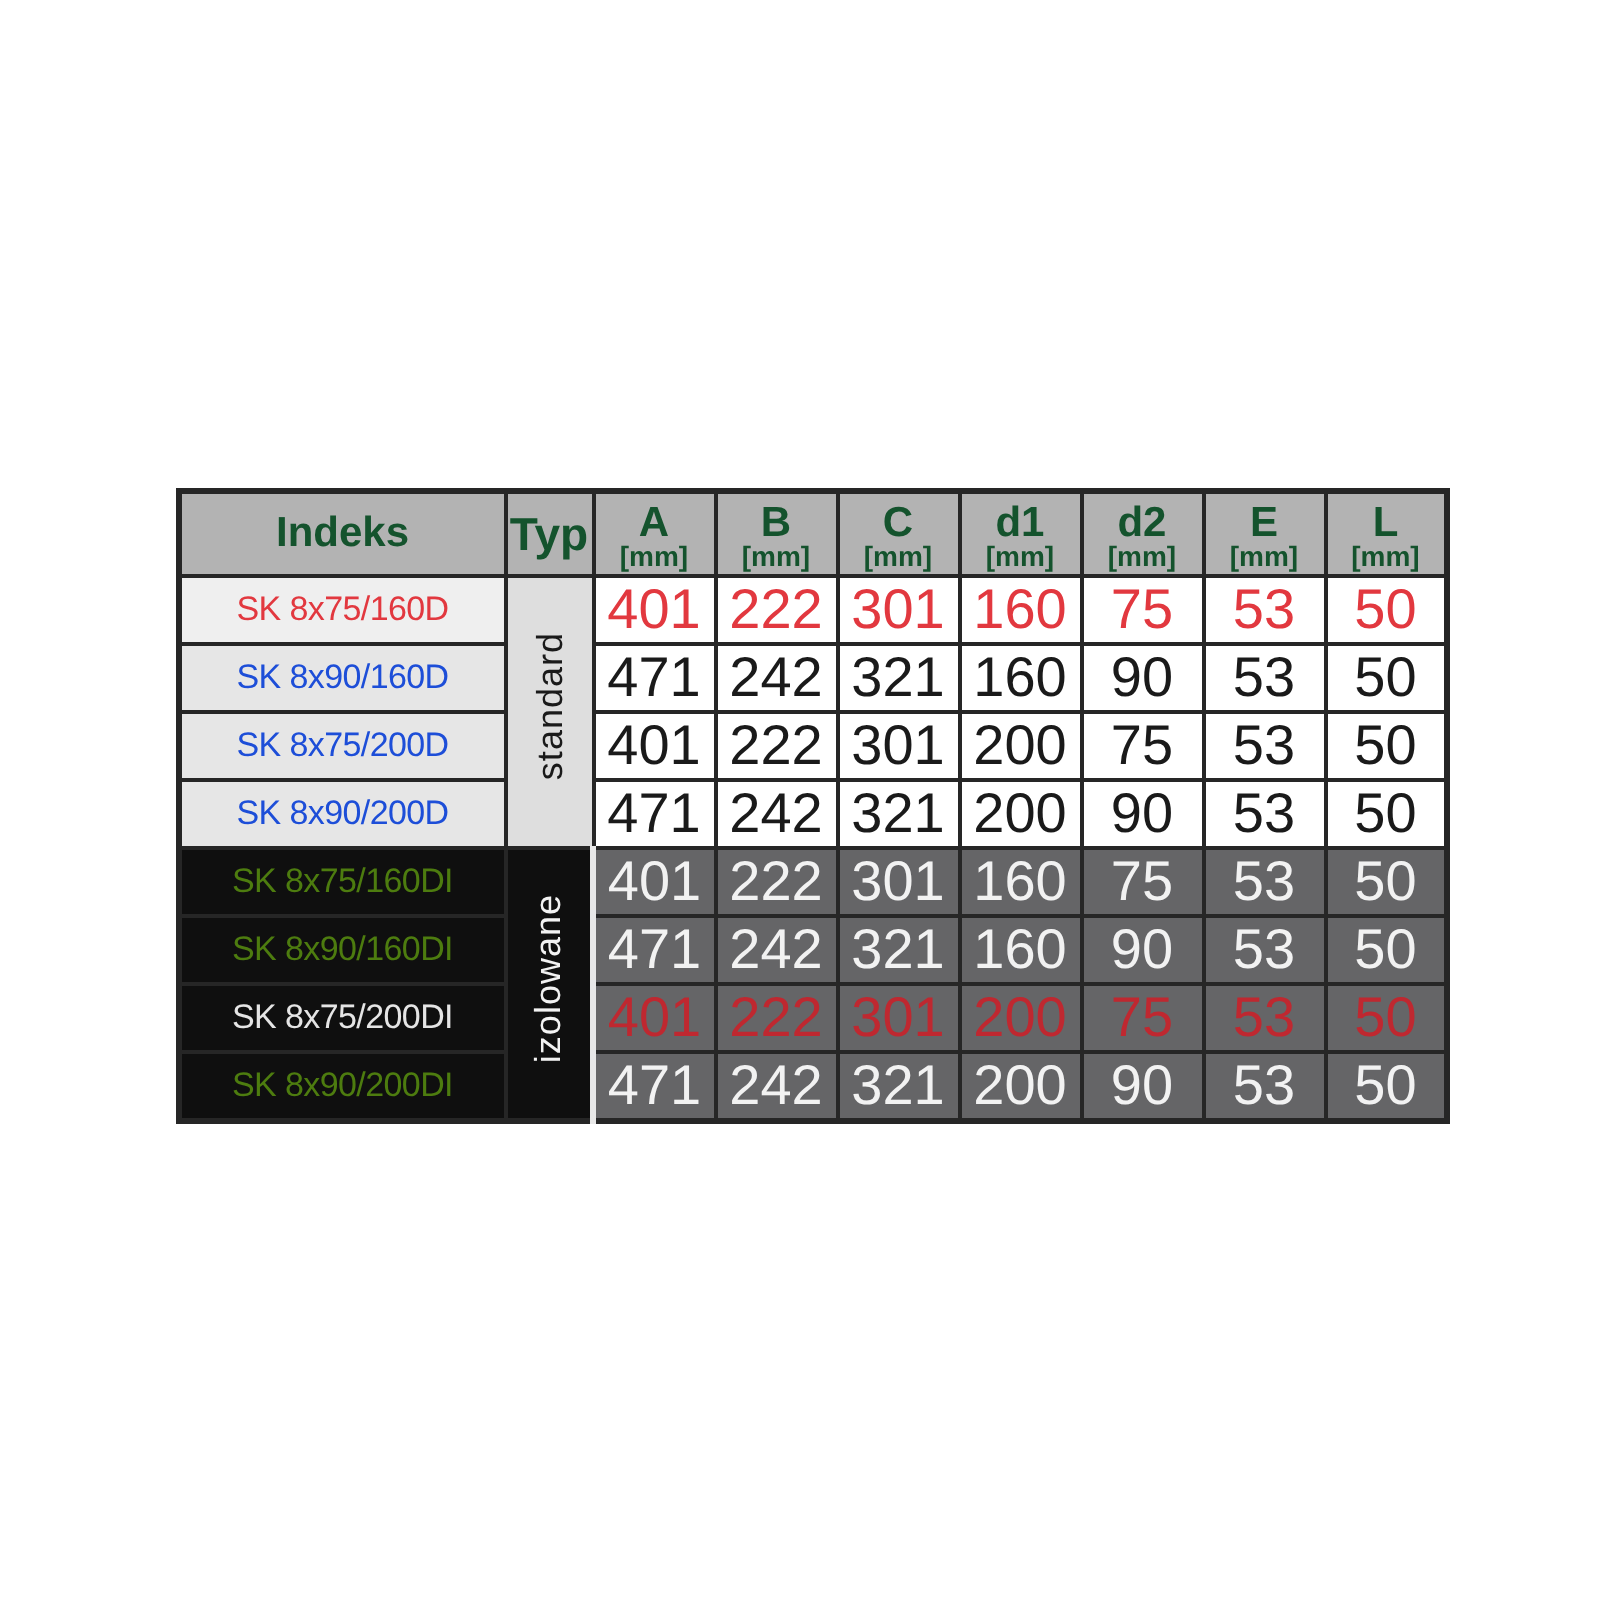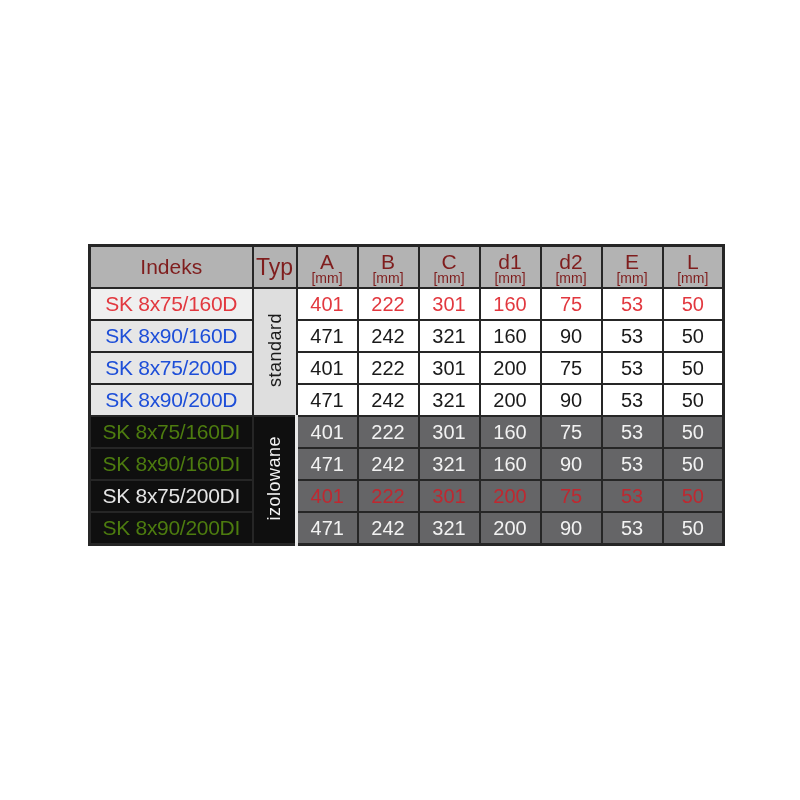--- a/index.html
+++ b/index.html
@@ -25,31 +25,31 @@
   }
   table.spec th, table.spec td {
     border: 2px solid #262626;
     text-align: center;
     vertical-align: middle;
     padding: 0;
     overflow: hidden;
   }
   thead th {
     background: #b3b3b3;
-    color: #7f1d1d;
+    color: #14532d;
     height: 40px;
-    font-weight: 400;
+    font-weight: 700;
   }
   .th-indeks { font-size: 21px; }
   .th-typ    { font-size: 23px; }
   .dim-letter { font-size: 21px; line-height: 21px; }
   .dim-unit   { font-size: 14px; line-height: 12px; }
   tbody td { height: 30px; }
-  .td-indeks { font-size: 21px; letter-spacing: -0.3px; }
-  .td-val    { font-size: 20px; }
+  .td-indeks { font-size: 17px; letter-spacing: -0.3px; }
+  .td-val    { font-size: 28px; }
   
   .g-standard .td-indeks { background: #e6e6e6; color: #1d4ed8; }
   .g-standard .td-typ    { background: #dedede; color: #1a1a1a; }
   .g-standard .td-val    { background: #ffffff; color: #1a1a1a; }
   .g-standard.hl .td-indeks { background: #efefef; }
   .g-standard.hl .td-indeks,
   .g-standard.hl .td-val { color: #e2383f; }
   
   .g-izolowane .td-indeks { background: #0f0f0f; color: #4d7c0f; }
   .g-izolowane .td-typ    { background: #0f0f0f; color: #f2f2f2; }

